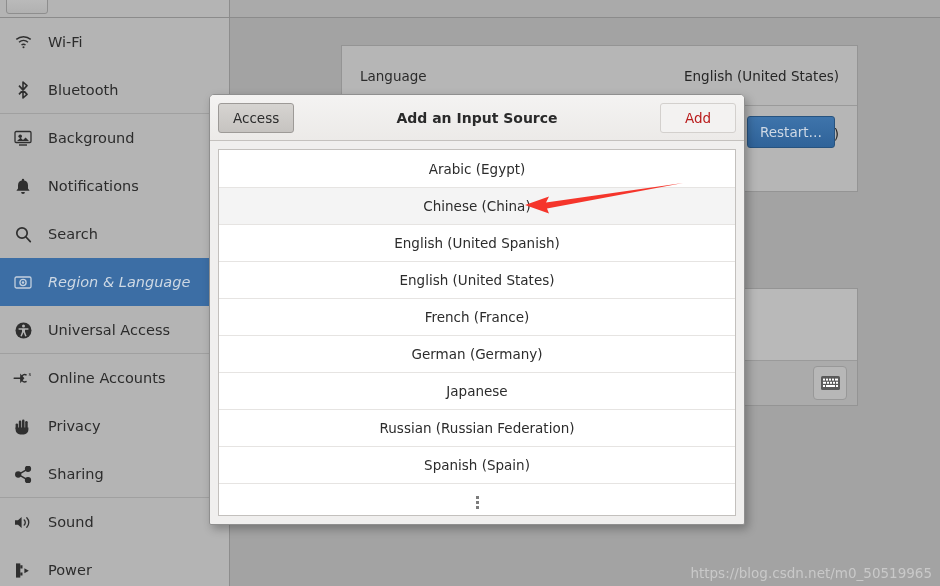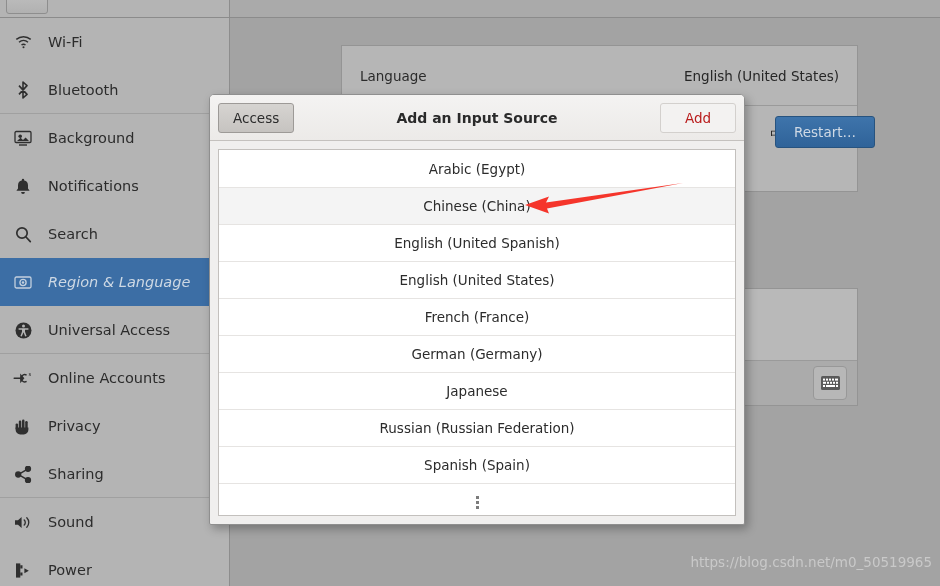--- a/index.html
+++ b/index.html
@@ -162,32 +162,31 @@
     align-items: center;
     justify-content: center;
     cursor: pointer;
   }
   .kbd-button svg { display: block; }
 
   
   #restart-button {
     position: absolute;
     left: 516px; top: 98px;
-    width: 100px; height: 32px;
+    width: 88px; height: 32px;
     background: linear-gradient(#3e74ab, #2f6399);
     border: 1px solid #27537f;
     border-radius: 3px;
     color: #cfd9e5;
     font-size: 13.5px;
     display: flex;
     align-items: center;
     justify-content: center;
     cursor: pointer;
     user-select: none;
-    margin-left: 28px;
   }
 
   
   #dialog {
     position: absolute;
     left: 209px; top: 94px;
     width: 536px; height: 431px;
     background: #f0efee;
     border: 1px solid #8f8f8f;
     border-radius: 5px 5px 2px 2px;
@@ -286,21 +285,21 @@
   #annotation-arrow {
     position: absolute;
     left: 525px; top: 178px;
     width: 160px; height: 38px;
     pointer-events: none;
   }
 
   
   #watermark {
     position: absolute;
-    right: 8px; bottom: 16px;
+    right: 8px; bottom: 5px;
     font-size: 13.5px;
     color: #c9c9c9;
     user-select: none;
   }
 </style>
 </head>
 <body>
 
 <div id="top-strip">
   <div class="hdr-left">

